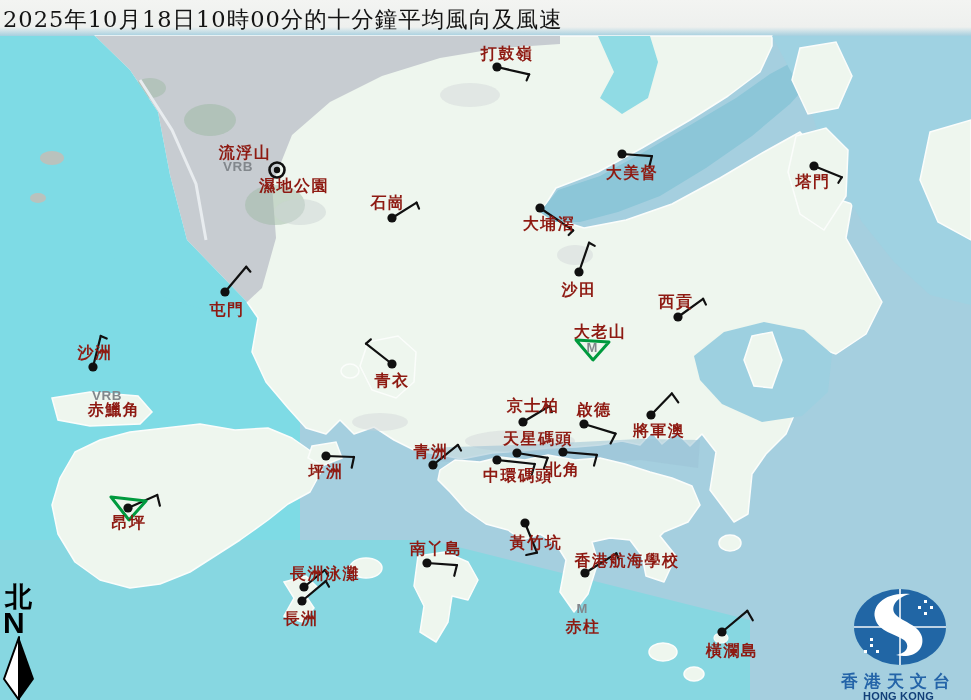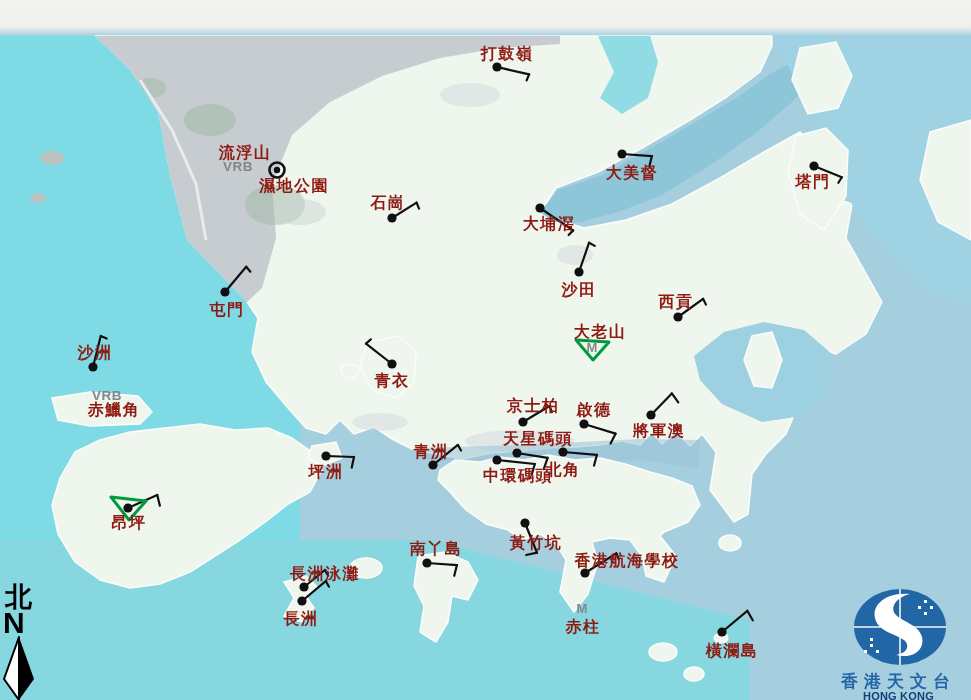--- a/index.html
+++ b/index.html
@@ -259,20 +259,21 @@
         <g>
           <line x1="722" y1="632" x2="747.2794666229263" y2="610.7880088803443" stroke="#101010" stroke-width="2.2" stroke-linecap="round"></line>
           <line x1="747.2794666229263" y1="610.7880088803443" x2="752.7794666229263" y2="620.3142883219731" stroke="#101010" stroke-width="2.2" stroke-linecap="round"></line>
           <circle cx="722" cy="632" r="4.6" fill="#101010"></circle>
           <text x="732" y="656" fill="#8e1a12" font-size="16" font-weight="bold" text-anchor="middle" letter-spacing="1.5" font-family="DejaVu Serif, Liberation Serif, serif">橫瀾島</text>
         </g>
       </g>
   </svg>
 
   <div class="titlebar"></div>
+  <div class="title">2025年10月18日10時00分的十分鐘平均風向及風速</div>
 
   <div class="north">
     <div class="cjk">北</div>
     <div class="en">N</div>
     <svg width="34" height="66" viewBox="0 0 34 66">
       <path d="M16,1 L31,43 L16,64 Z" fill="#000"></path>
       <path d="M16,1 L1,43 L16,64 Z" fill="#fff" stroke="#000" stroke-width="2" stroke-linejoin="round"></path>
     </svg>
   </div>
 

